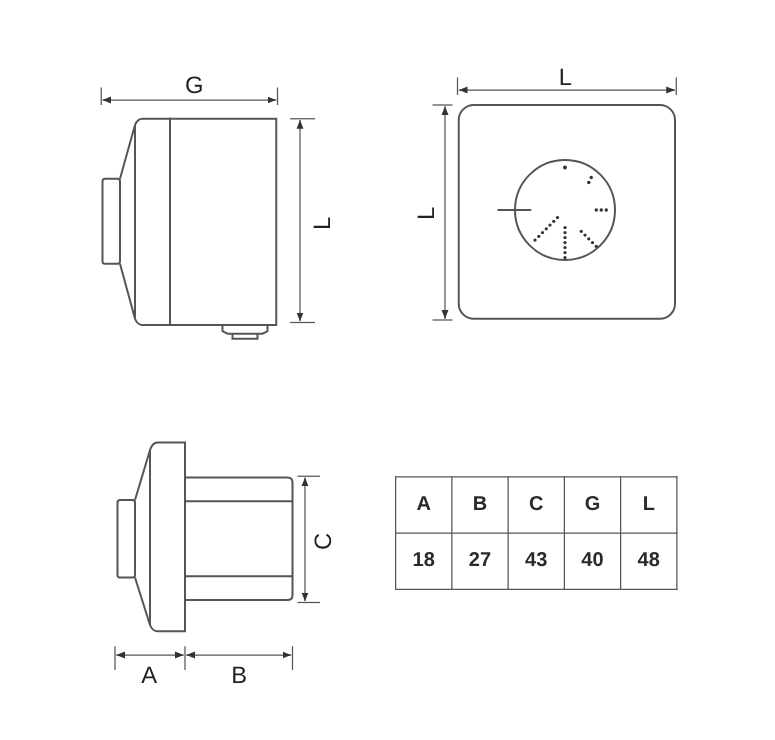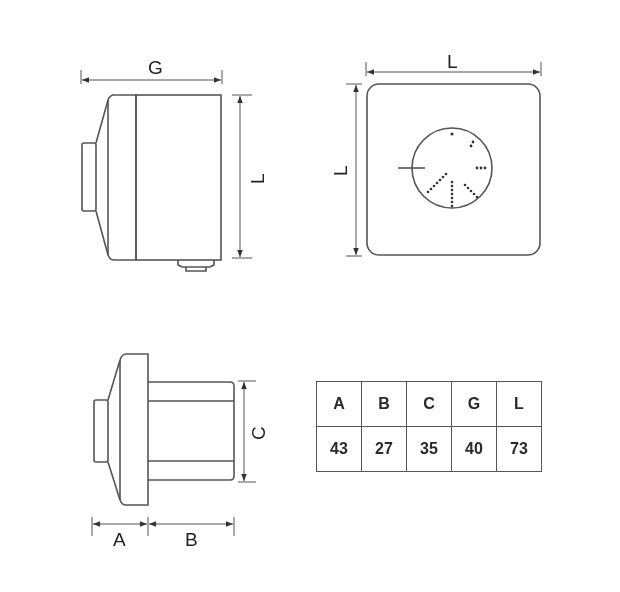--- a/index.html
+++ b/index.html
@@ -133,20 +133,20 @@
 <table class="dims">
   <tbody>
       <tr>
     <td>A</td>
     <td>B</td>
     <td>C</td>
     <td>G</td>
     <td>L</td>
   </tr>
   <tr>
+    <td>18</td>
+    <td>27</td>
     <td>43</td>
-    <td>27</td>
-    <td>35</td>
     <td>40</td>
-    <td>73</td>
+    <td>48</td>
   </tr>
 </tbody>
   </table>
 
 </body></html>

